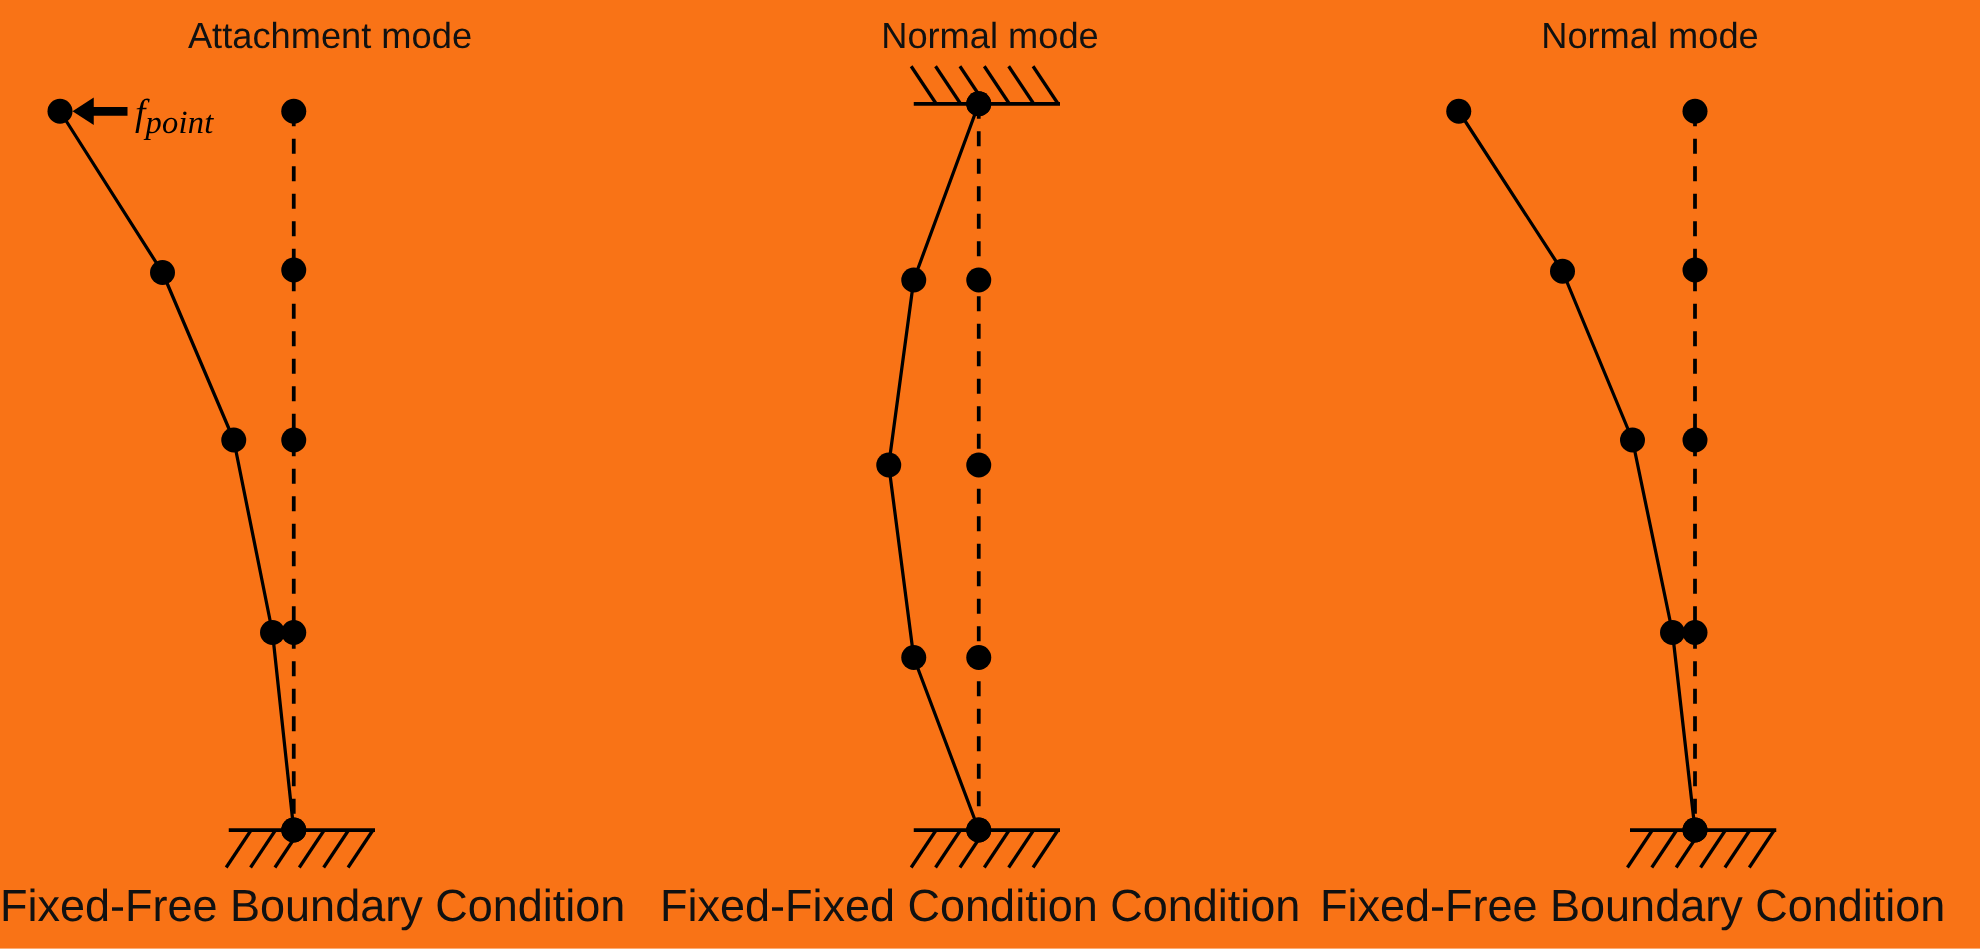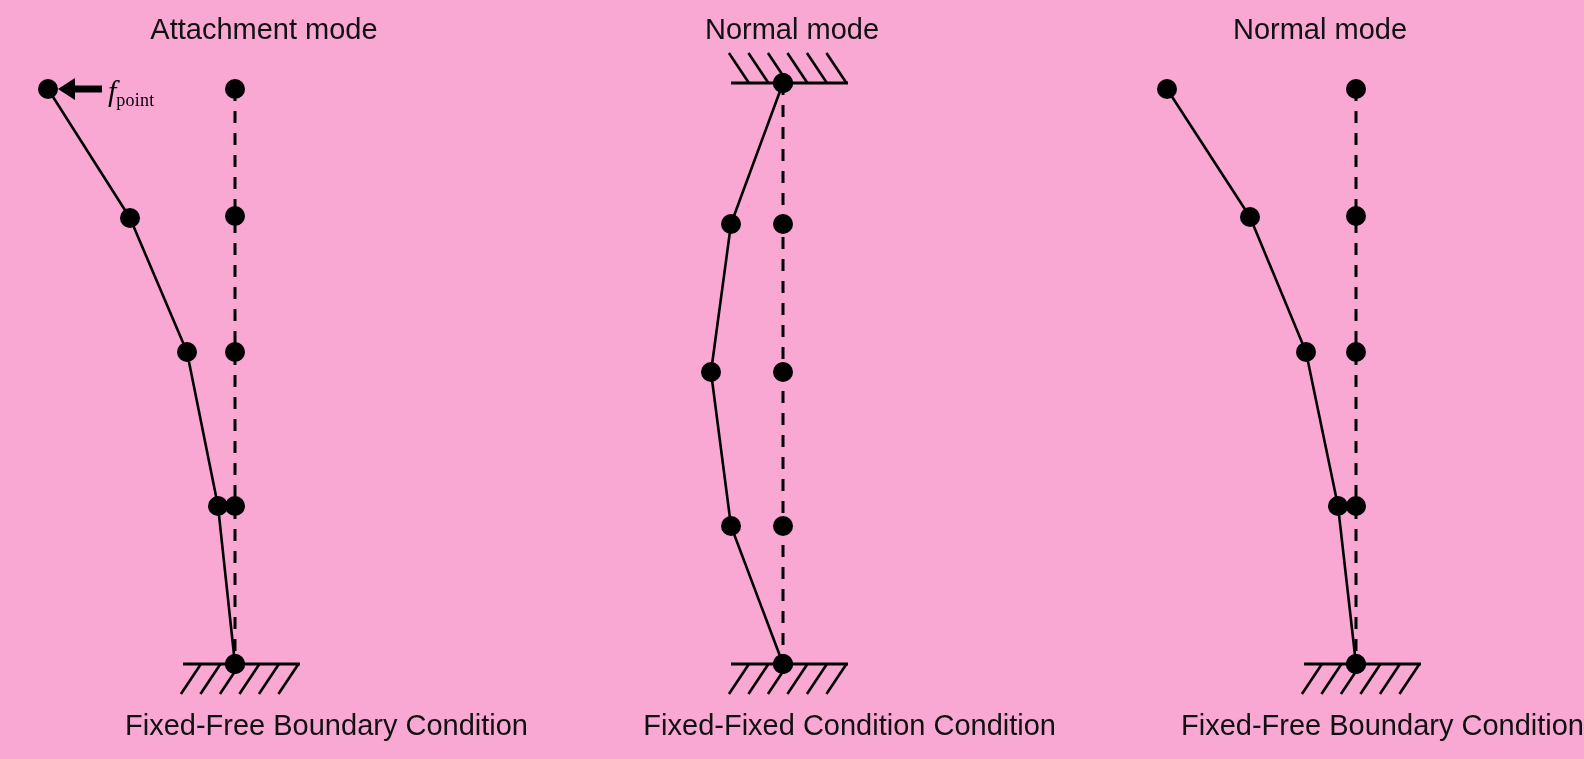--- a/index.html
+++ b/index.html
@@ -9,21 +9,21 @@
     background: #ffffff;
   }
   body {
     font-family: "Liberation Sans", sans-serif;
     color: #000000;
   }
   #figure {
     position: relative;
     width: 1584px;
     height: 759px;
-    background: #f9a8d4;
+    background: #f97316;
     overflow: hidden;
   }
   .panel {
     position: absolute;
     top: 0;
     height: 759px;
   }
   #panel-0 { left: 0px;    width: 528px; }
   #panel-1 { left: 528px;  width: 528px; }
   #panel-2 { left: 1056px; width: 528px; }
@@ -38,22 +38,22 @@
     line-height: 34px;
     font-family: "Liberation Sans", sans-serif;
     color: #111111;
     white-space: nowrap;
   }
   .panel-caption {
     position: absolute;
     top: 707px;
     left: 0;
     width: 100%;
-    text-align: right;
-    font-size: 29px;
+    text-align: left;
+    font-size: 36px;
     line-height: 36px;
     font-family: "Liberation Sans", sans-serif;
     color: #111111;
     white-space: nowrap;
   }
   .panel-svg {
     position: absolute;
     top: 0;
     left: 0;
     width: 528px;
@@ -64,21 +64,22 @@
     position: absolute;
     font-family: "Liberation Serif", serif;
     color: #000000;
     white-space: nowrap;
   }
   .force-label .fl-main {
     font-style: italic;
     font-size: 30px;
   }
   .force-label .fl-sub {
-    font-size: 18px;
+    font-style: italic;
+    font-size: 26px;
     vertical-align: -0.26em;
     letter-spacing: 0.2px;
   }
 </style>
 </head>
 <body>
 
 <div id="figure">
 
   <div class="panel" id="panel-0">

